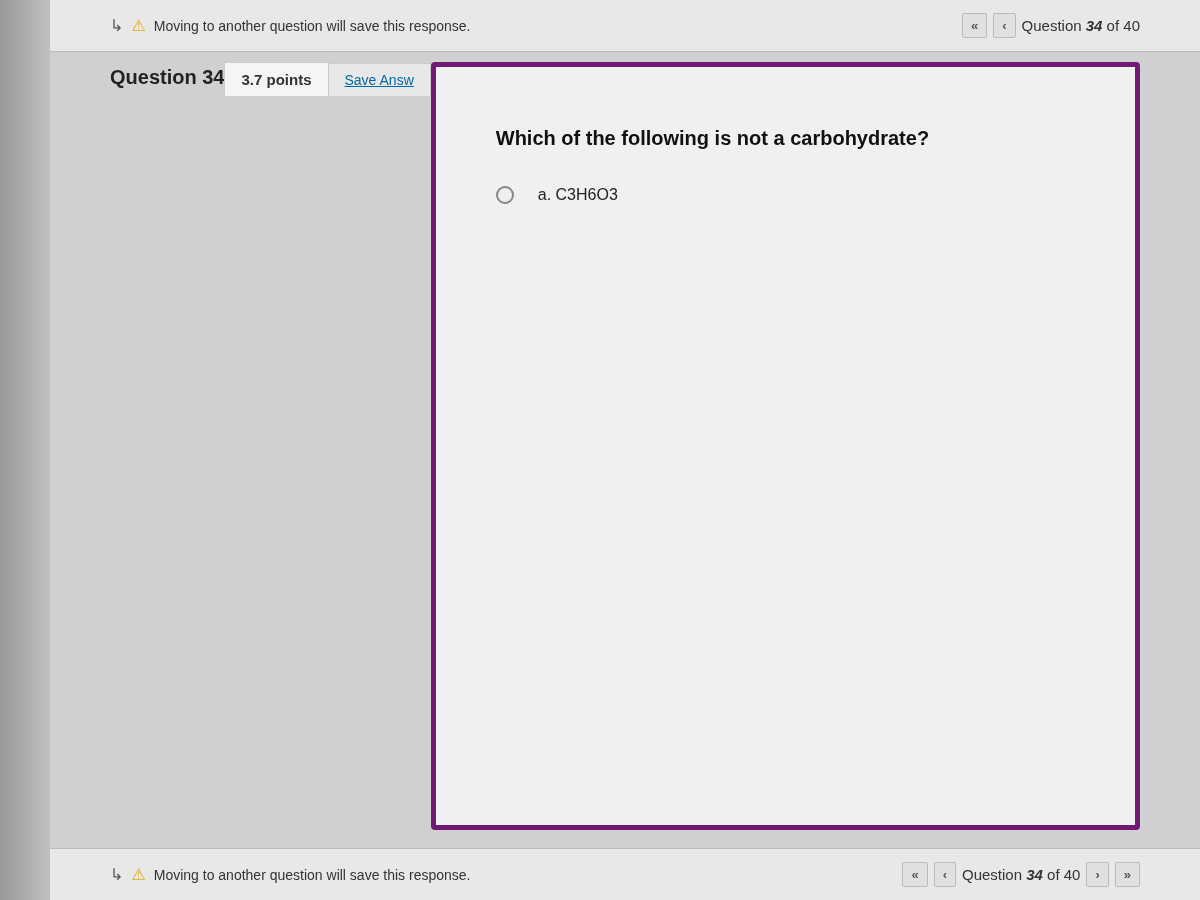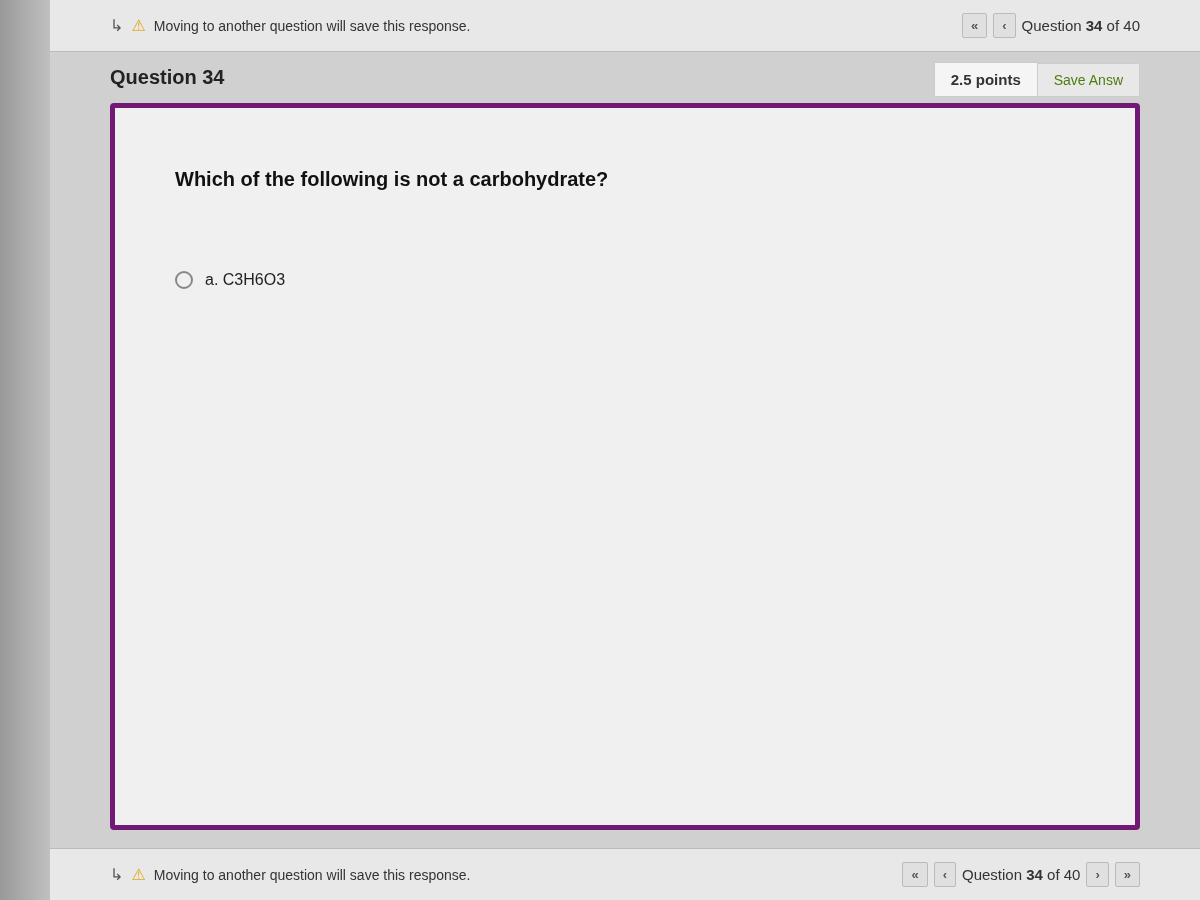--- a/index.html
+++ b/index.html
@@ -72,28 +72,29 @@
     }
 
     .question-counter {
       font-size: 15px;
       color: #333;
       font-weight: normal;
     }
 
     .question-counter strong {
       font-weight: bold;
+      font-style: italic;
     }
 
     
     .main-content {
       flex: 1;
       padding: 10px 60px 18px 60px;
       display: flex;
-      flex-direction: column;
+      flex-direction: row;
     }
 
     
     .question-header {
       display: flex;
       align-items: flex-start;
       justify-content: space-between;
       margin-bottom: 6px;
     }
 
@@ -118,22 +119,23 @@
       color: #333;
       font-weight: bold;
     }
 
     .save-answer-btn {
       background: #e8e8e8;
       border: 1px solid #ccc;
       border-left: none;
       padding: 8px 16px;
       font-size: 14px;
-      color: #4d7c0f;
-      cursor: pointer;
+      color: #0369a1;
+      cursor: pointer;
+      text-decoration: underline;
     }
 
     
     .question-card {
       background: #f0f0f0;
       border: 5px solid #701a75;
       border-radius: 4px;
       padding: 40px 40px 40px 40px;
       flex: 1;
       margin-bottom: 0;
@@ -151,23 +153,22 @@
     .answer-options {
       display: flex;
       flex-direction: column;
       gap: 24px;
       margin-left: 20px;
     }
 
     .answer-option {
       display: flex;
       align-items: center;
-      gap: 12px;
-      cursor: pointer;
-      margin-top: 44px;
+      gap: 24px;
+      cursor: pointer;
     }
 
     .radio-btn {
       width: 18px;
       height: 18px;
       border-radius: 50%;
       border: 2px solid #888;
       background: transparent;
       flex-shrink: 0;
       cursor: pointer;
@@ -252,21 +253,21 @@
         <span>Question </span><strong>34</strong><span> of </span><span>40</span>
       </span>
     </div>
   </div>
 
   <div class="main-content">
 
     <div class="question-header">
       <h2 class="question-title">Question 34</h2>
       <div class="points-save-row">
-        <div class="points-box">2.5 points</div>
+        <div class="points-box">3.7 points</div>
         <button class="save-answer-btn">Save Answ</button>
       </div>
     </div>
 
     <div class="question-card">
       <div class="question-text">Which of the following is not a carbohydrate?</div>
       <div class="answer-options">
         <label class="answer-option">
           <input type="radio" class="radio-btn" name="answer" style="">
           <span class="option-label">a. C3H6O3</span>

